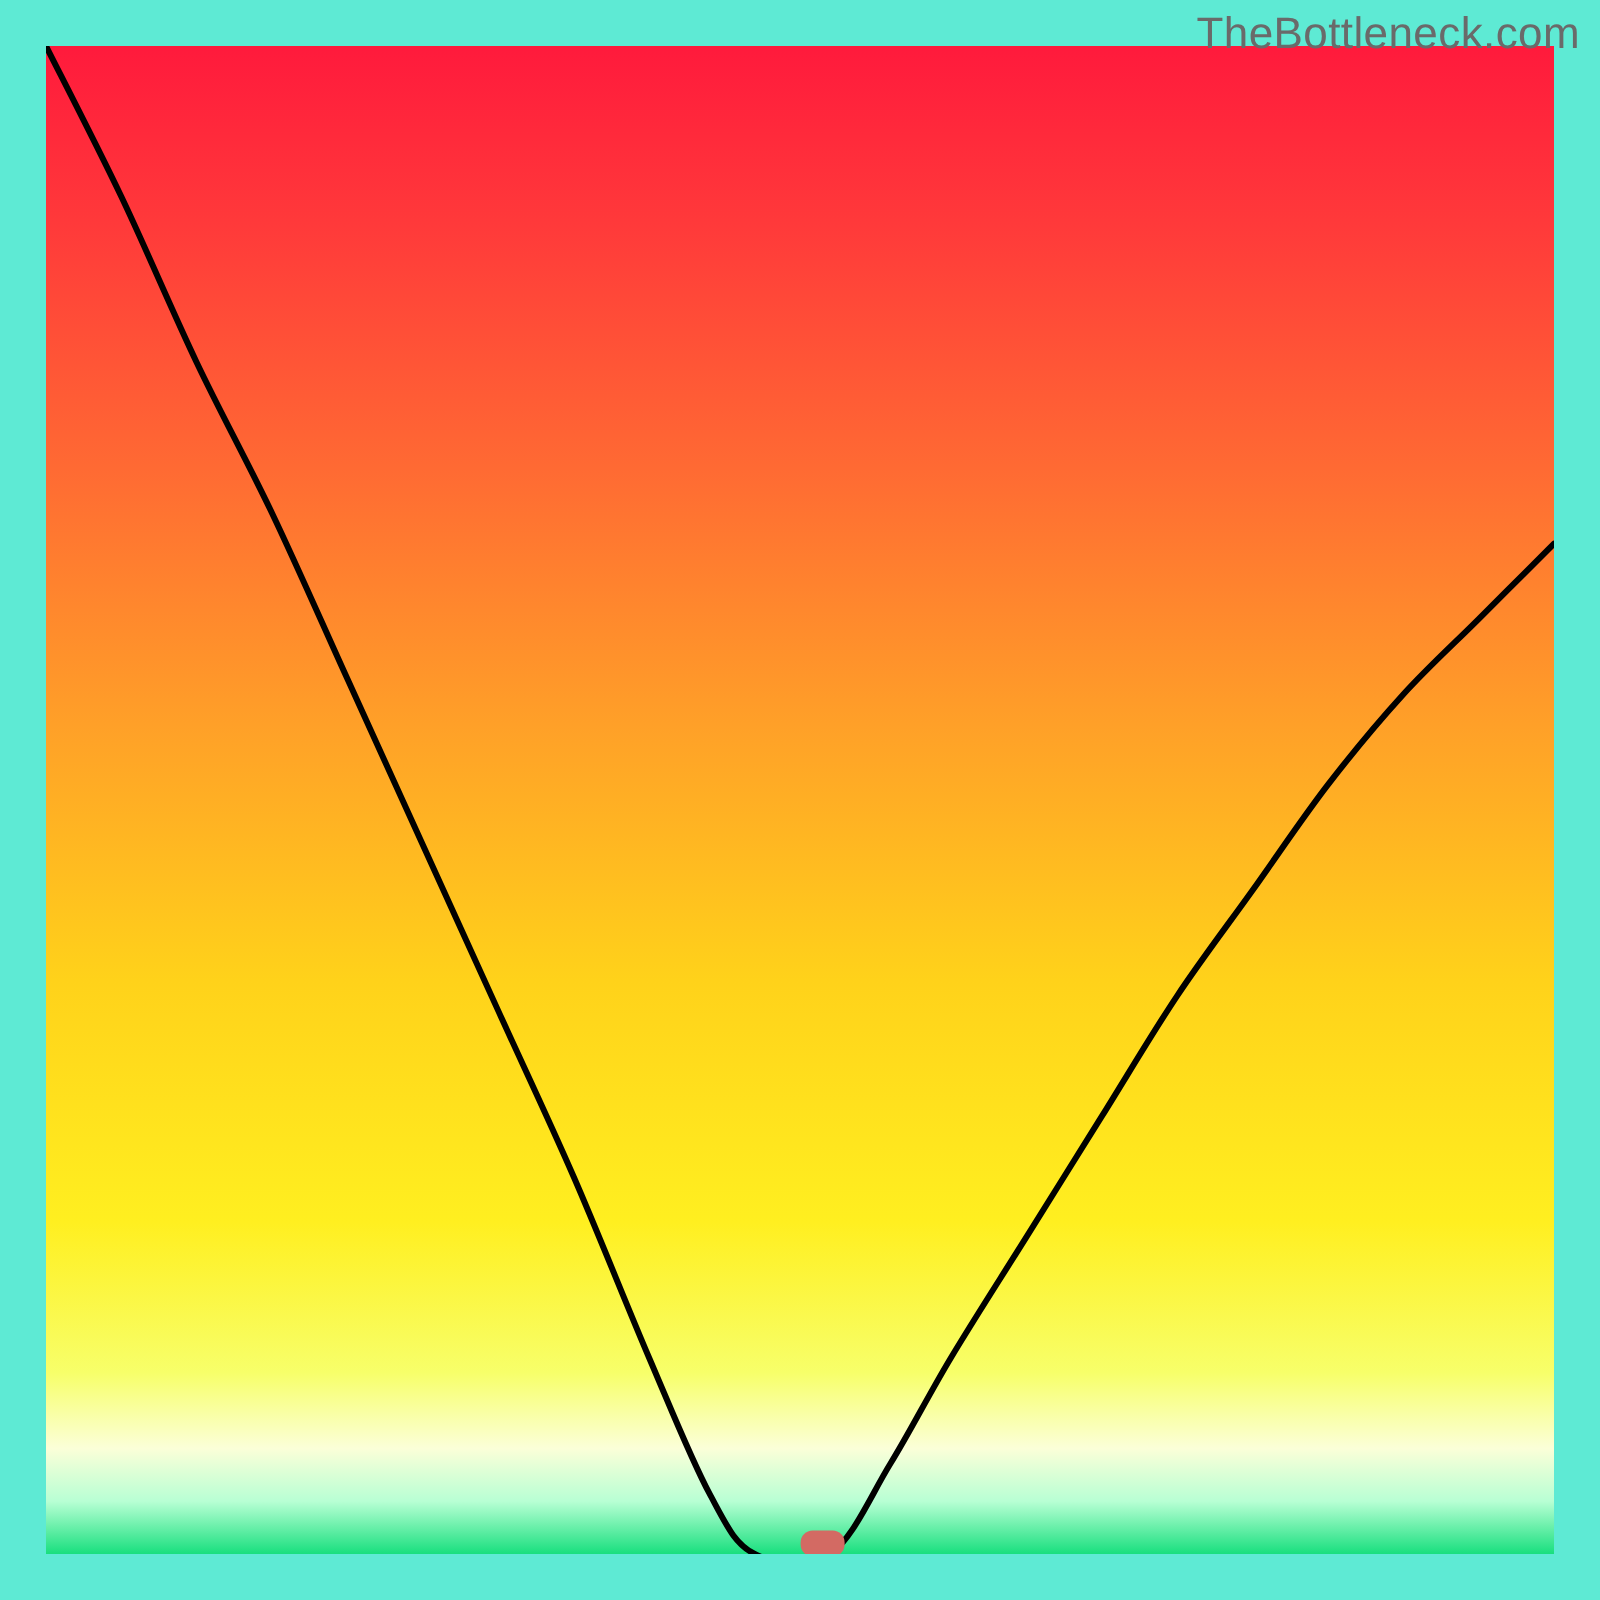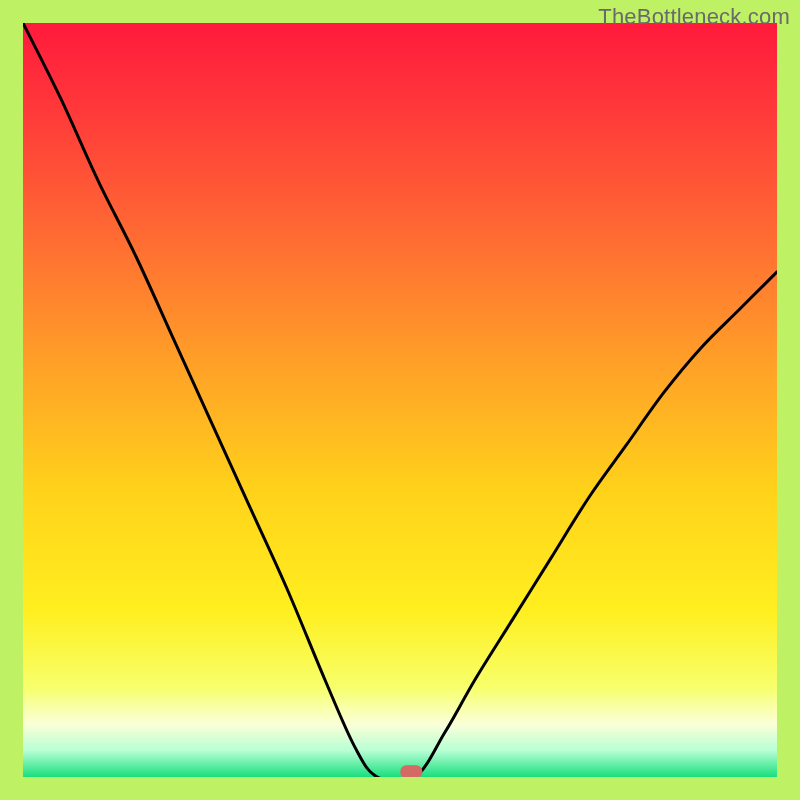--- a/index.html
+++ b/index.html
@@ -8,21 +8,21 @@
     width: 800px;
     height: 800px;
     background: #000;
     font-family: Arial, Helvetica, sans-serif;
     overflow: hidden;
   }
   .frame {
     position: relative;
     width: 800px;
     height: 800px;
-    background: #bef264;
+    background: #5eead4;
   }
   .watermark {
     position: absolute;
     top: 4px;
     right: 10px;
     color: #6a6a6a;
     font-size: 22px;
     font-weight: 500;
     letter-spacing: 0.2px;
     z-index: 5;

